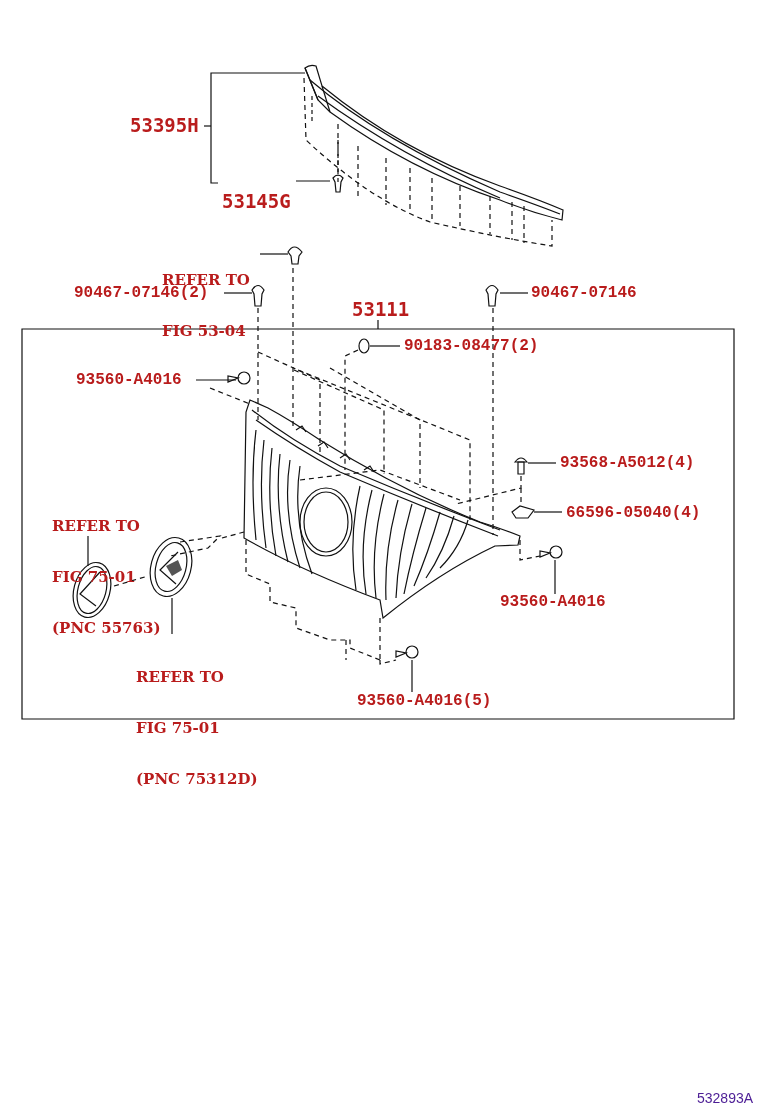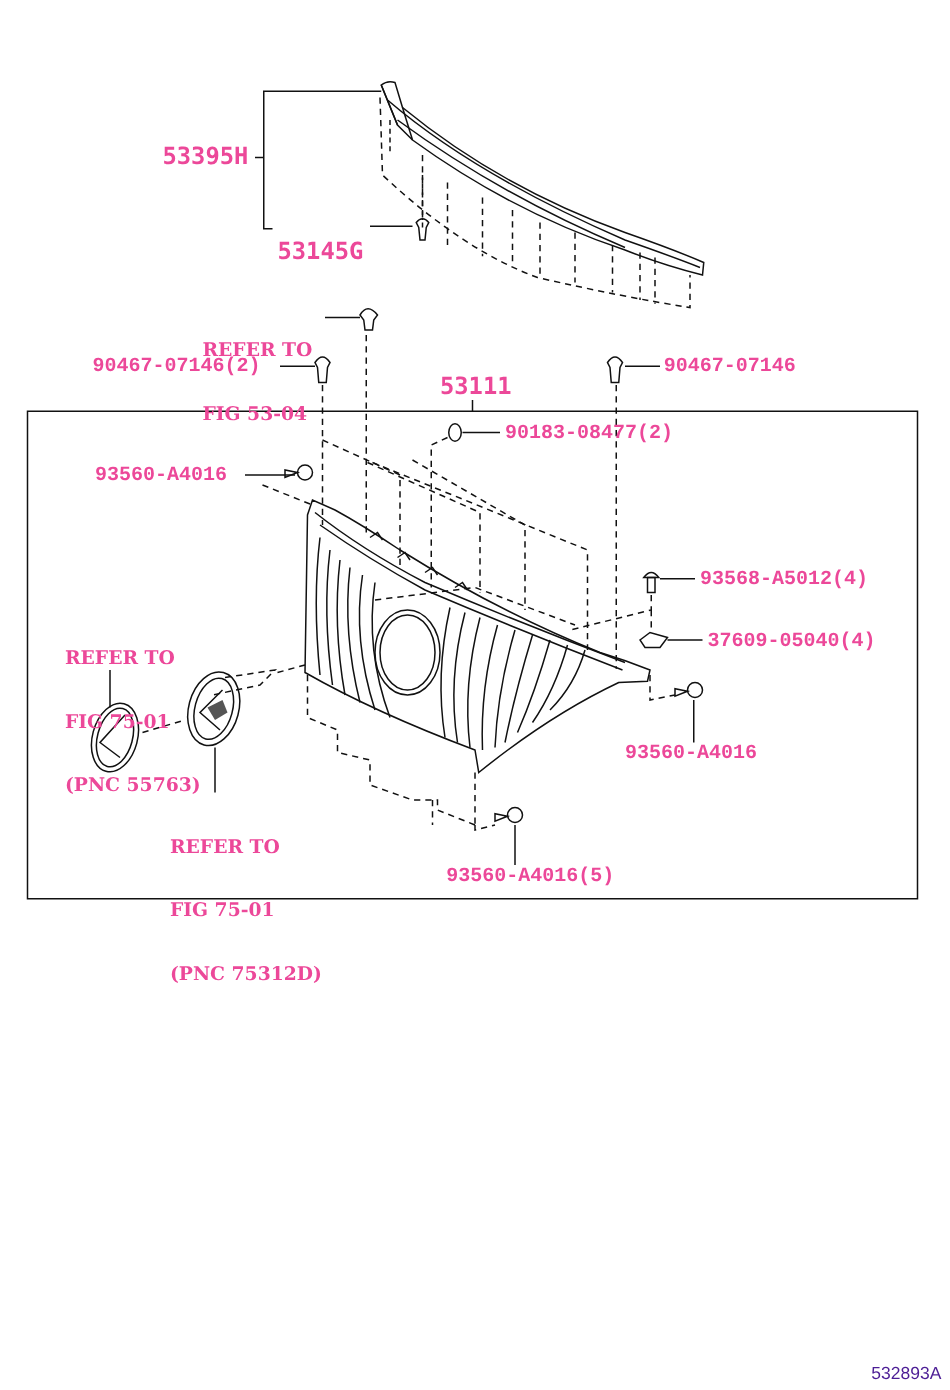--- a/index.html
+++ b/index.html
@@ -1,18 +1,18 @@
 <!DOCTYPE html>
 <html><head>
 <meta charset="utf-8">
 <style>
   html, body { margin: 0; padding: 0; background: #ffffff; }
   body { width: 760px; height: 1112px; position: relative; overflow: hidden; }
   #diagram { position: absolute; left: 0; top: 0; width: 760px; height: 1112px; }
-  .lbl { position: absolute; font-family: "DejaVu Sans Mono", "Liberation Mono", monospace; font-weight: bold; color: #ec4899; white-space: pre; line-height: 1; }
+  .lbl { position: absolute; font-family: "DejaVu Sans Mono", "Liberation Mono", monospace; font-weight: bold; color: #b91c1c; white-space: pre; line-height: 1; }
   .pn { font-size: 16px; letter-spacing: 0px; font-family: Liberation Mono, monospace; }
   .big { font-size: 19px; }
   .ref { font-family: "DejaVu Serif", "Liberation Serif", serif; font-size: 15px; line-height: 17px; }
   .fig-id { position: absolute; font-family: Liberation Sans, sans-serif; font-size: 14px; color: #4c1d95; text-align: right; }
   svg line, svg path, svg polyline, svg rect, svg ellipse, svg circle { vector-effect: non-scaling-stroke; }
 </style>
 </head>
 <body>
 
 <div id="diagram">
@@ -183,21 +183,21 @@
   <div class="lbl pn" style="left:74px;top:285px;"><span>90467-07146</span><span>(2)</span></div>
   <div class="lbl pn" style="left:531px;top:285px;"><span>90467-07146</span><span></span></div>
 
   <div class="lbl big" style="left:352px;top:300px;">53111</div>
 
   <div class="lbl pn" style="left:404px;top:338px;"><span>90183-08477</span><span>(2)</span></div>
 
   <div class="lbl pn" style="left:76px;top:372px;"><span>93560-A4016</span><span></span></div>
 
   <div class="lbl pn" style="left:560px;top:455px;"><span>93568-A5012</span><span>(4)</span></div>
-  <div class="lbl pn" style="left:566px;top:505px;"><span>37609-05040</span><span>(4)</span></div>
+  <div class="lbl pn" style="left:566px;top:505px;"><span>66596-05040</span><span>(4)</span></div>
   <div class="lbl pn" style="left:500px;top:594px;"><span>93560-A4016</span><span></span></div>
   <div class="lbl pn" style="left:357px;top:693px;"><span>93560-A4016</span><span>(5)</span></div>
 
   <div class="lbl ref" style="left:52px;top:484px;">
     <div>REFER TO</div>
     <div>FIG 75-01</div>
     <div>(PNC 55763)</div>
   </div>
 
   <div class="lbl ref" style="left:136px;top:635px;">

